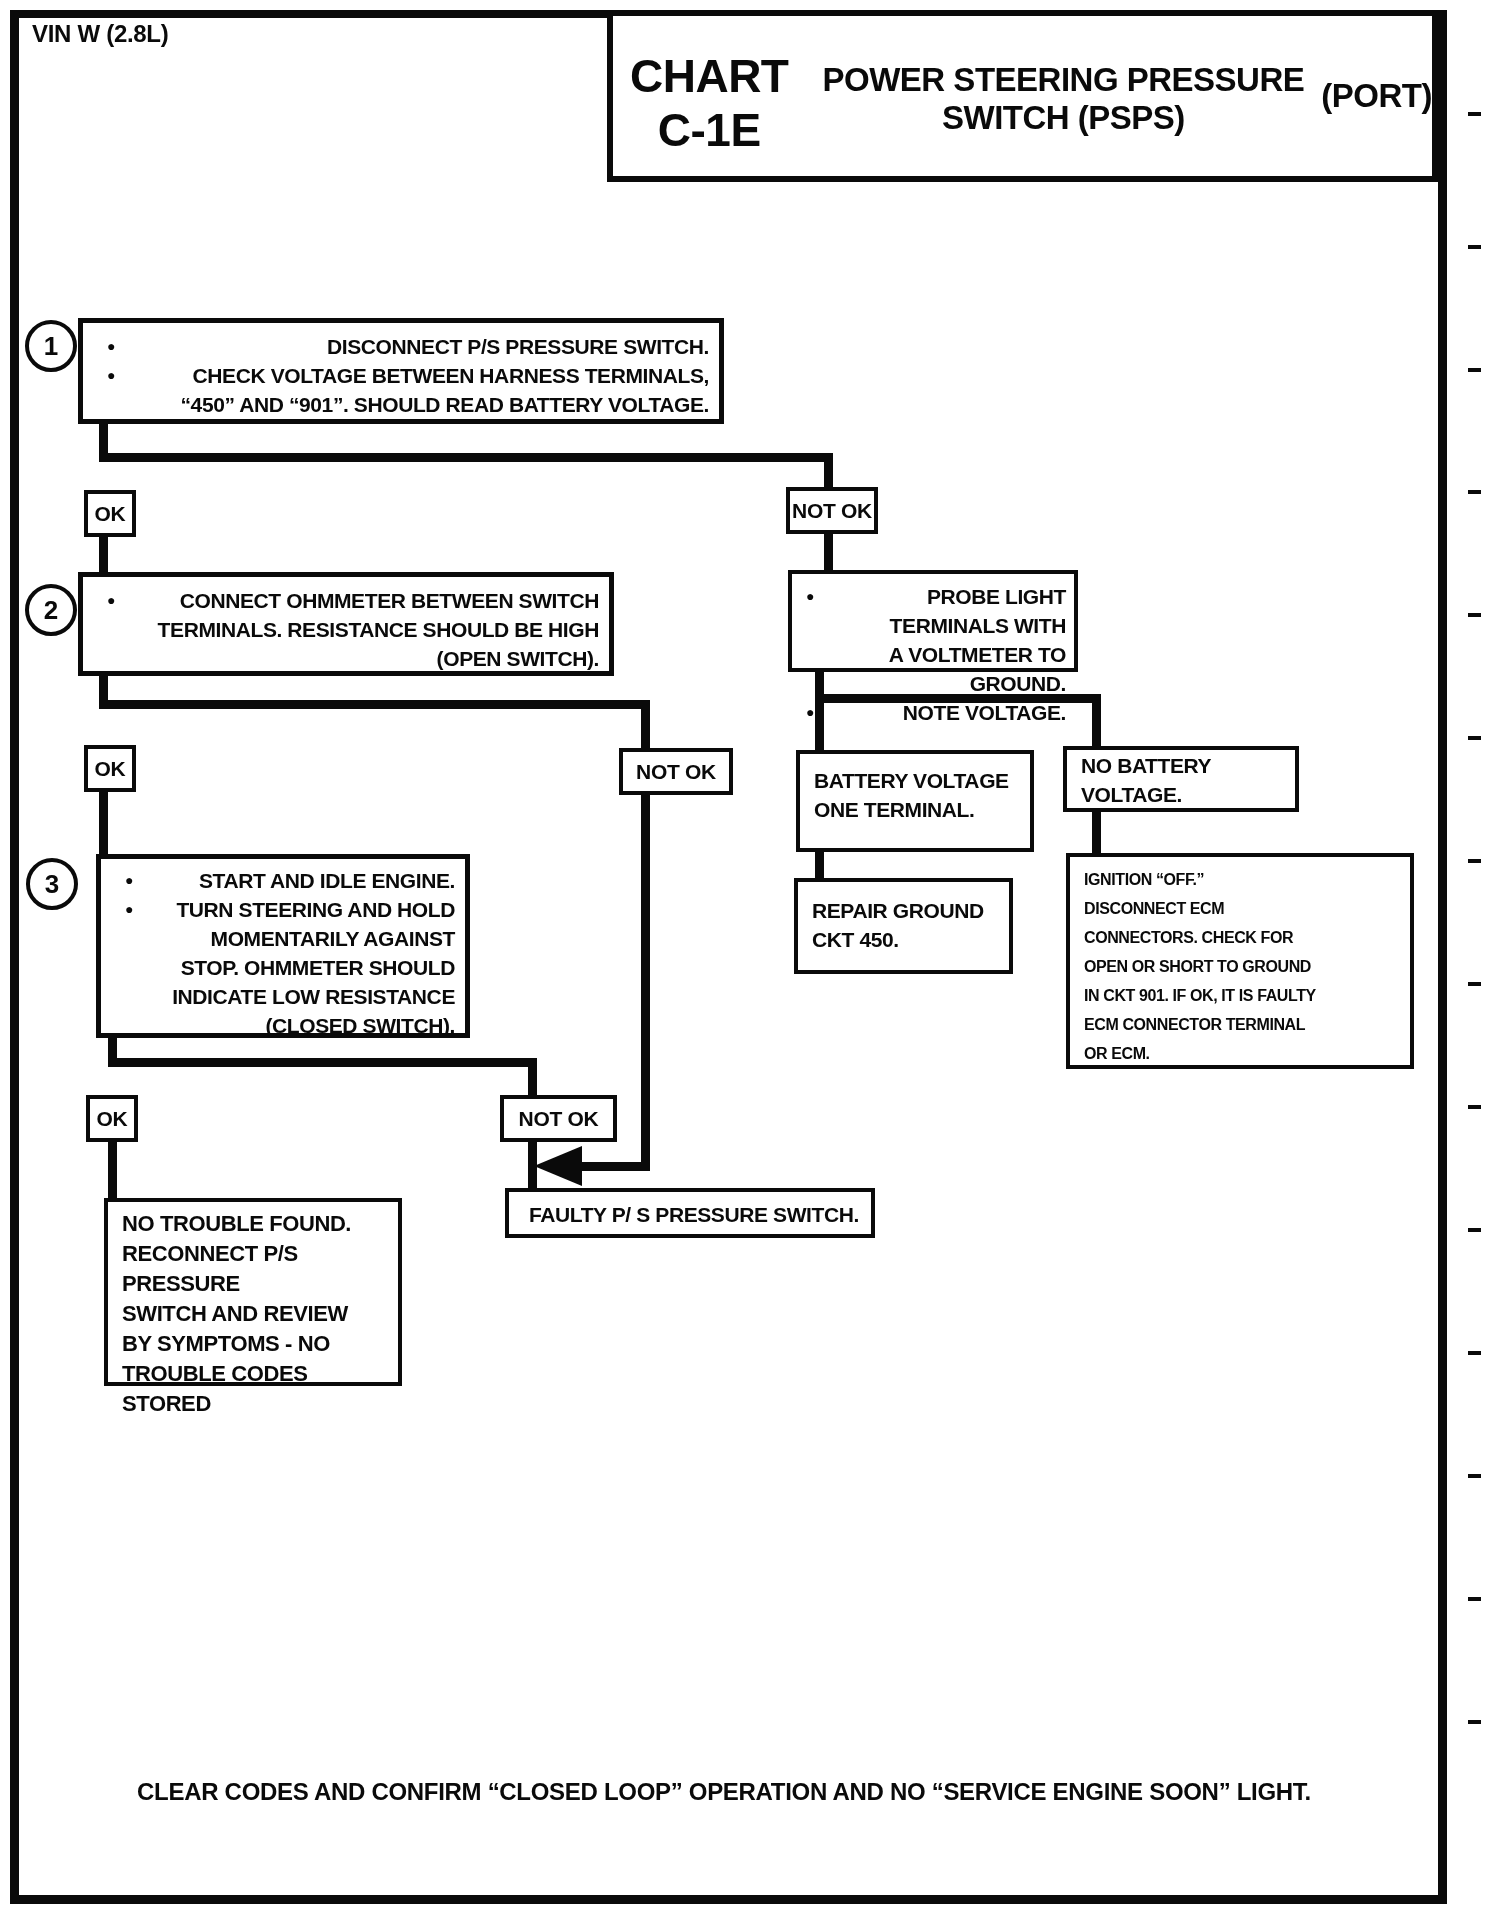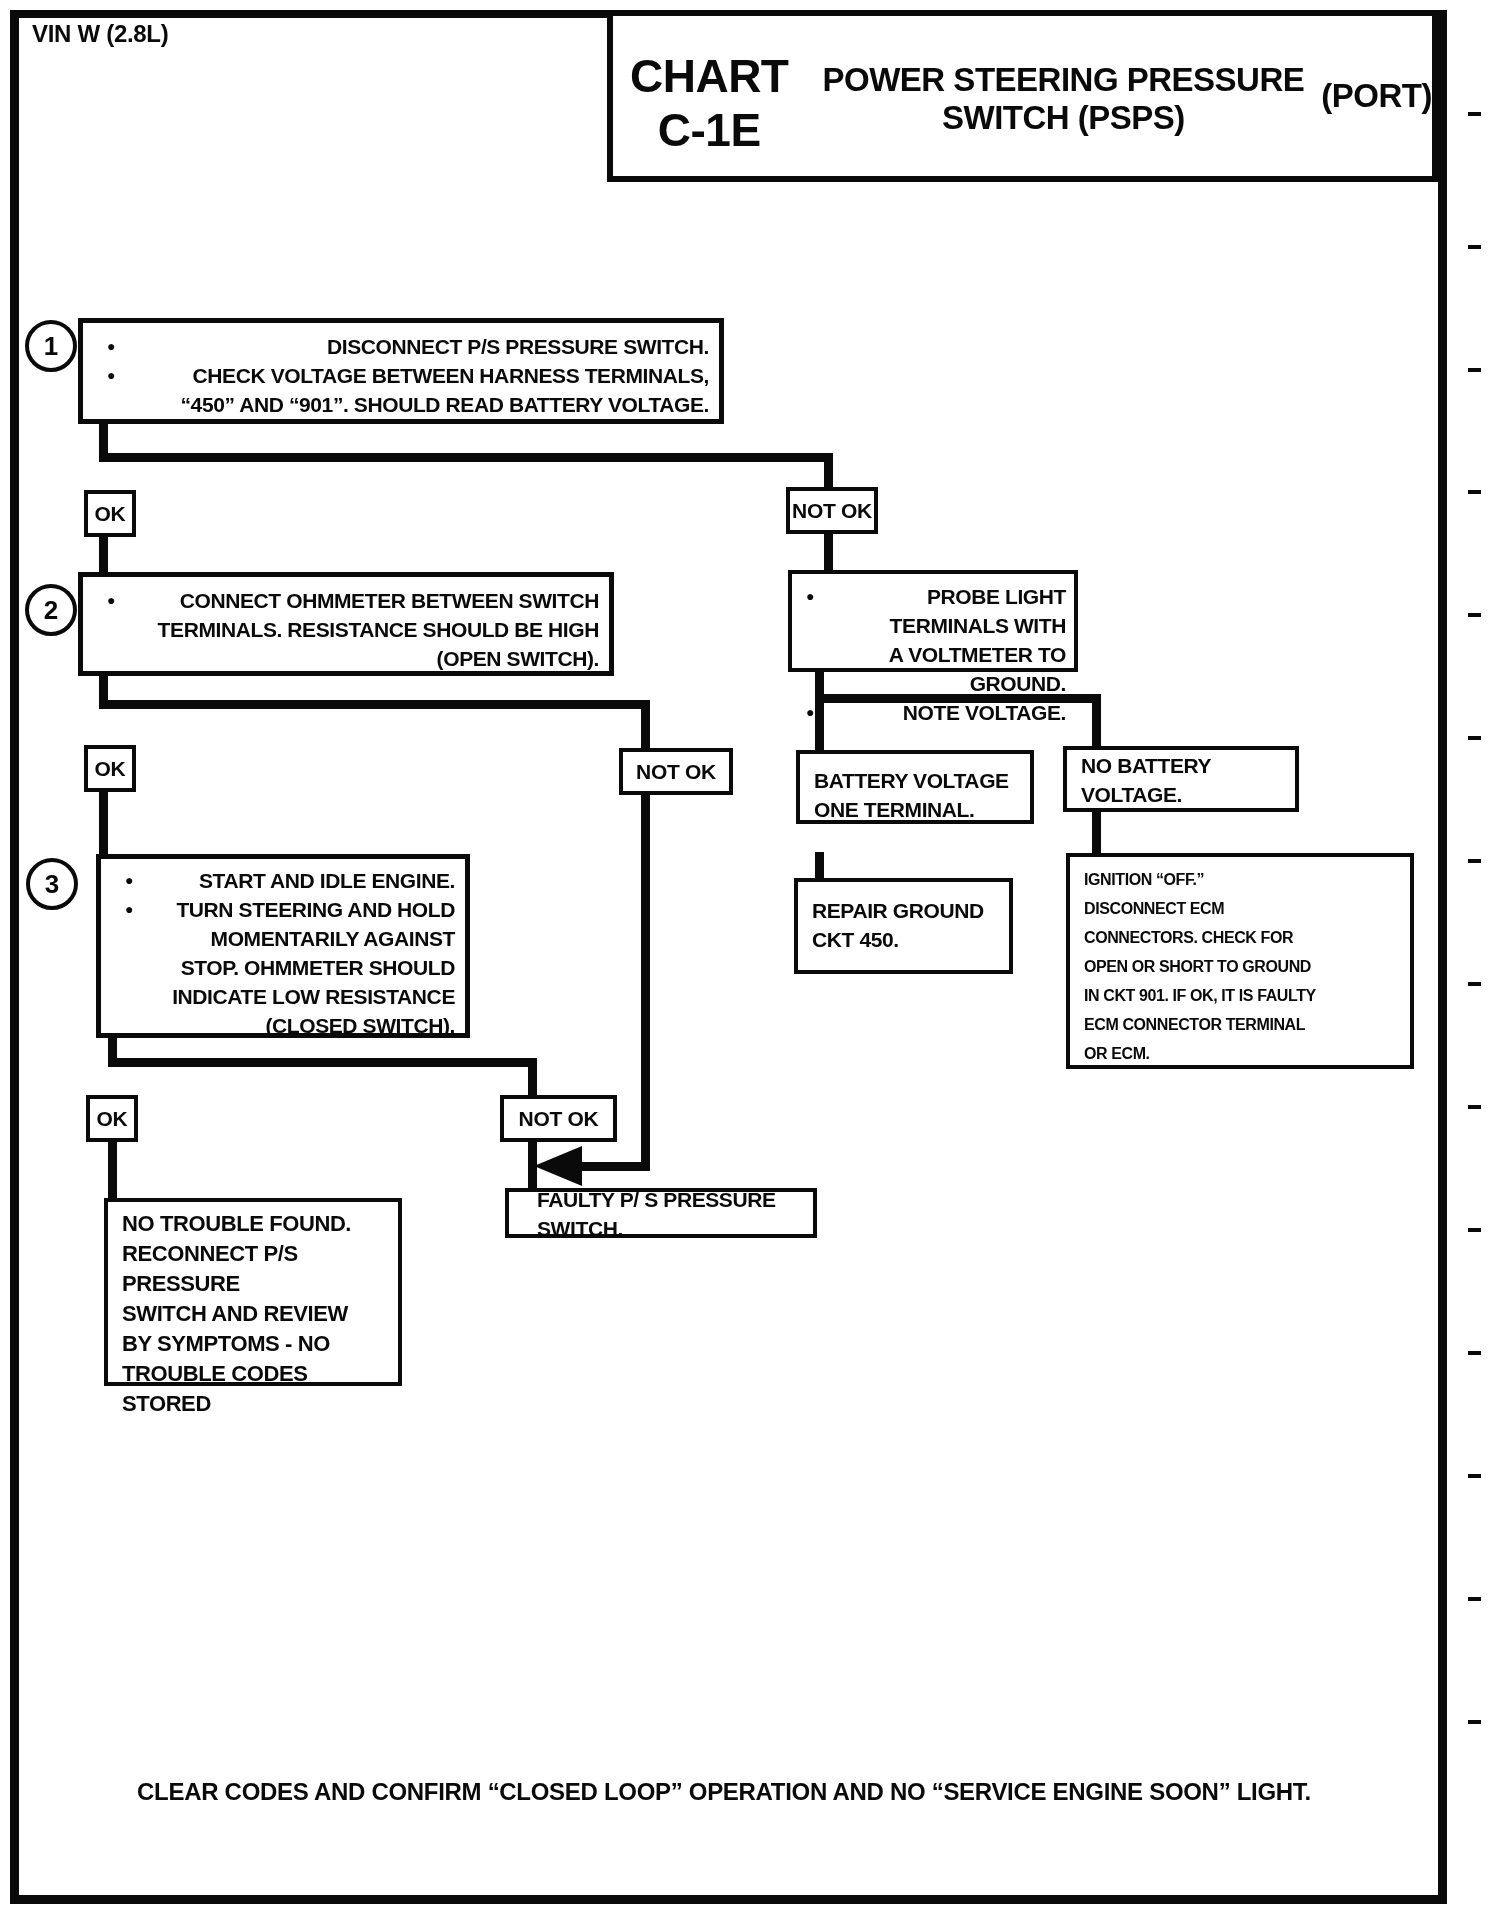--- a/index.html
+++ b/index.html
@@ -145,21 +145,21 @@
     <div class="frow">
         <span class="fb">●</span>
         <span class="ft">NOTE VOLTAGE.</span>
       </div>
   </div>
 
   <div class="vline" style="left:815px;top:672px;width:9px;height:78px"></div>
   <div class="hline" style="left:815px;top:694px;width:286px;height:9px"></div>
   <div class="vline" style="left:1092px;top:694px;width:9px;height:54px"></div>
 
-  <div class="pbox" style="left:796px;top:750px;width:238px;height:74px;padding-top:12px">
+  <div class="pbox" style="left:796px;top:750px;width:238px;height:102px;padding-top:12px">
     <div class="ln">BATTERY VOLTAGE</div>
     <div class="ln">ONE TERMINAL.</div>
   </div>
   <div class="pbox flexcenter" style="left:1063px;top:746px;width:236px;height:66px">
     <div class="ln">NO BATTERY VOLTAGE.</div>
   </div>
 
   <div class="vline" style="left:815px;top:852px;width:9px;height:26px"></div>
   <div class="pbox" style="left:794px;top:878px;width:219px;height:96px;padding-top:14px">
     <div class="ln">REPAIR GROUND</div>
@@ -230,19 +230,19 @@
   <div class="vline" style="left:108px;top:1141px;width:9px;height:57px"></div>
   <div class="pbox" style="left:104px;top:1198px;width:298px;height:188px;font-size:22px;line-height:30px;padding-top:7px">
     <div class="ln">NO TROUBLE FOUND.</div>
     <div class="ln">RECONNECT P/S PRESSURE</div>
     <div class="ln">SWITCH AND REVIEW</div>
     <div class="ln">BY SYMPTOMS - NO</div>
     <div class="ln">TROUBLE CODES STORED</div>
   </div>
 
   <div class="vline" style="left:528px;top:1142px;width:9px;height:46px"></div>
-  <div class="pbox flexcenter" style="left:505px;top:1188px;width:312px;height:50px;padding-left:24px">
+  <div class="pbox flexcenter" style="left:505px;top:1188px;width:370px;height:50px;padding-left:16px">
     <div class="ln">FAULTY P/ S PRESSURE SWITCH.</div>
   </div>
 
   <div class="footer">CLEAR CODES AND CONFIRM  “CLOSED LOOP” OPERATION AND NO “SERVICE ENGINE SOON” LIGHT.</div>
 
 </div>
 
 </body></html>

